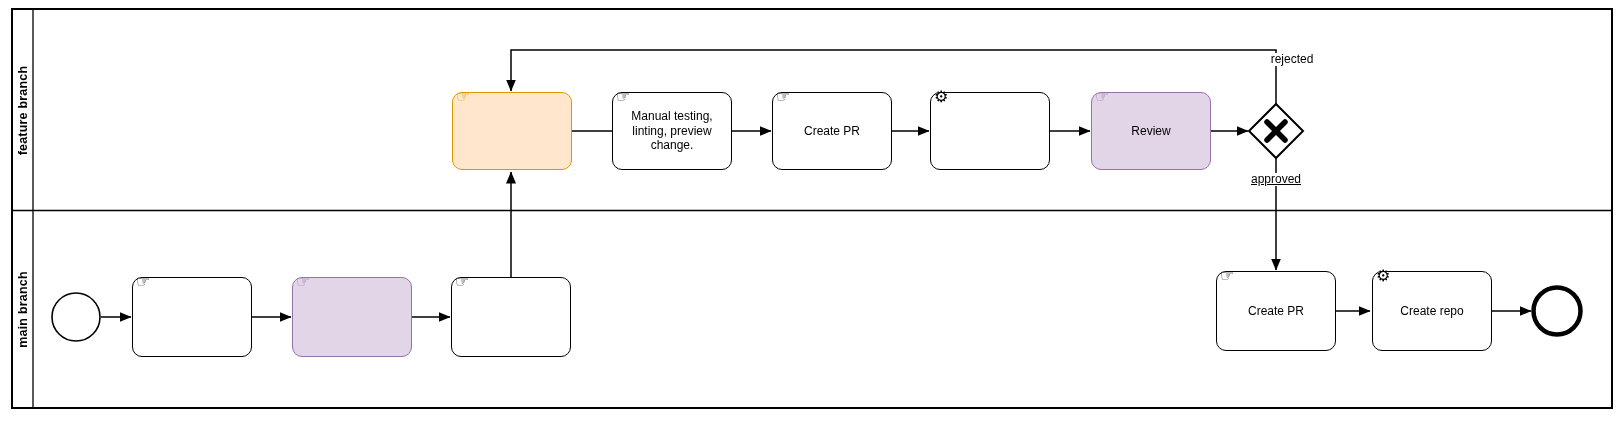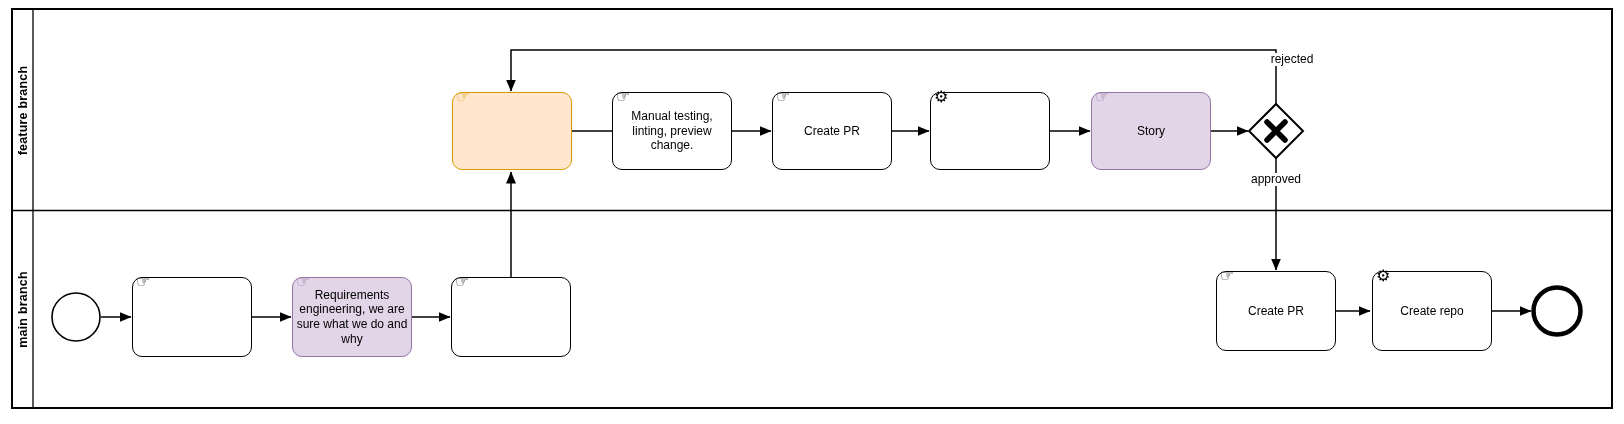--- a/index.html
+++ b/index.html
@@ -98,32 +98,31 @@
   </div>
   <div class="task" style="left:772px; top:92px; width:120px; height:78px;">
     <span class="task-icon">☞</span>
     <span>Create PR</span>
   </div>
   <div class="task" style="left:930px; top:92px; width:120px; height:78px;">
     <span class="task-icon">⚙</span>
   </div>
   <div class="task c-purple" style="left:1091px; top:92px; width:120px; height:78px;">
     <span class="task-icon">☞</span>
-    <span>Story</span>
+    <span>Review</span>
   </div>
 
   <div class="edge-label" style="left:1276px; top:53px;margin-left:16px;">rejected</div>
-  <div class="edge-label" style="left:1276px; top:173px;">approved</div>
+  <div class="edge-label" style="left:1276px; top:173px;text-decoration:underline;">approved</div>
 
   <div class="task" style="left:132px; top:277px; width:120px; height:80px;">
     <span class="task-icon">☞</span>
   </div>
   <div class="task c-purple" style="left:292px; top:277px; width:120px; height:80px;">
     <span class="task-icon">☞</span>
-    <span>Requirements engineering, we are sure what we do and why</span>
   </div>
   <div class="task" style="left:451px; top:277px; width:120px; height:80px;">
     <span class="task-icon">☞</span>
   </div>
   <div class="task" style="left:1216px; top:271px; width:120px; height:80px;">
     <span class="task-icon">☞</span>
     <span>Create PR</span>
   </div>
   <div class="task" style="left:1372px; top:271px; width:120px; height:80px;">
     <span class="task-icon">⚙</span>

